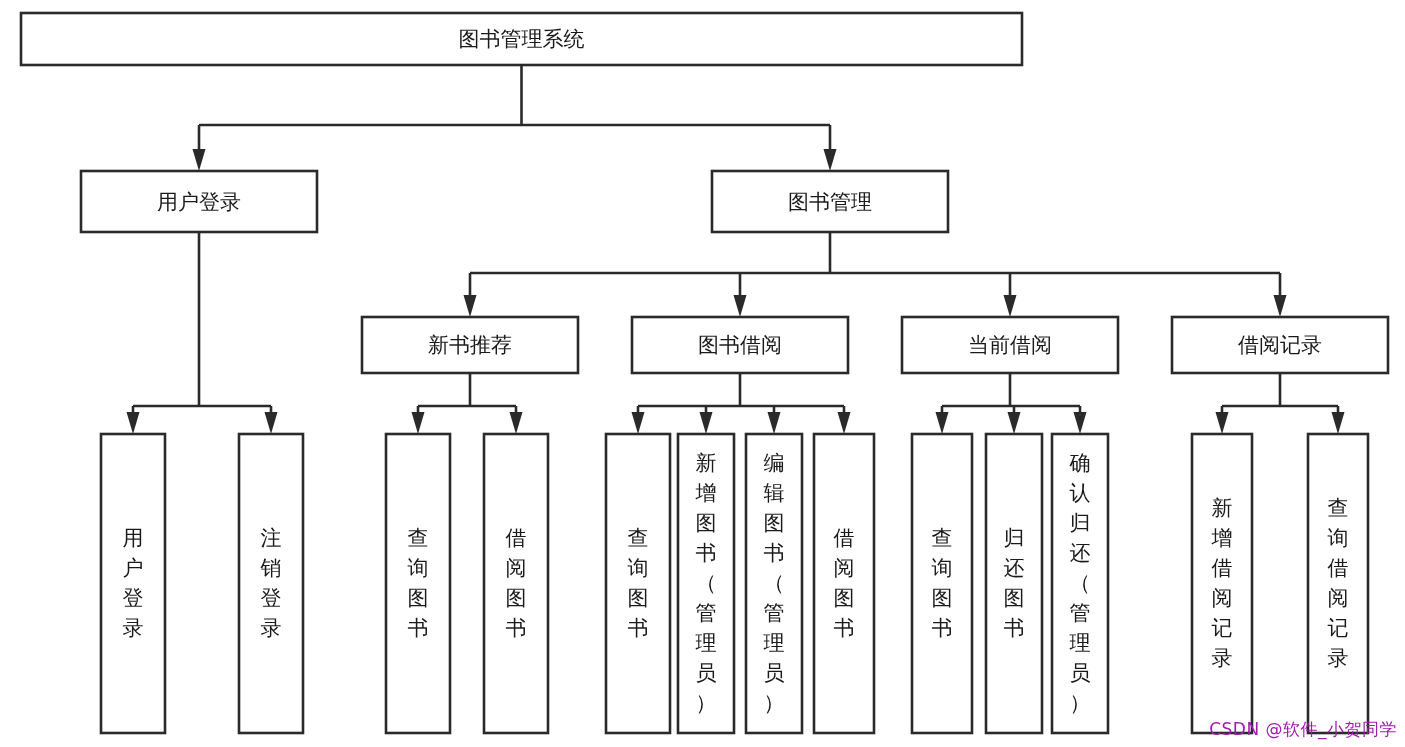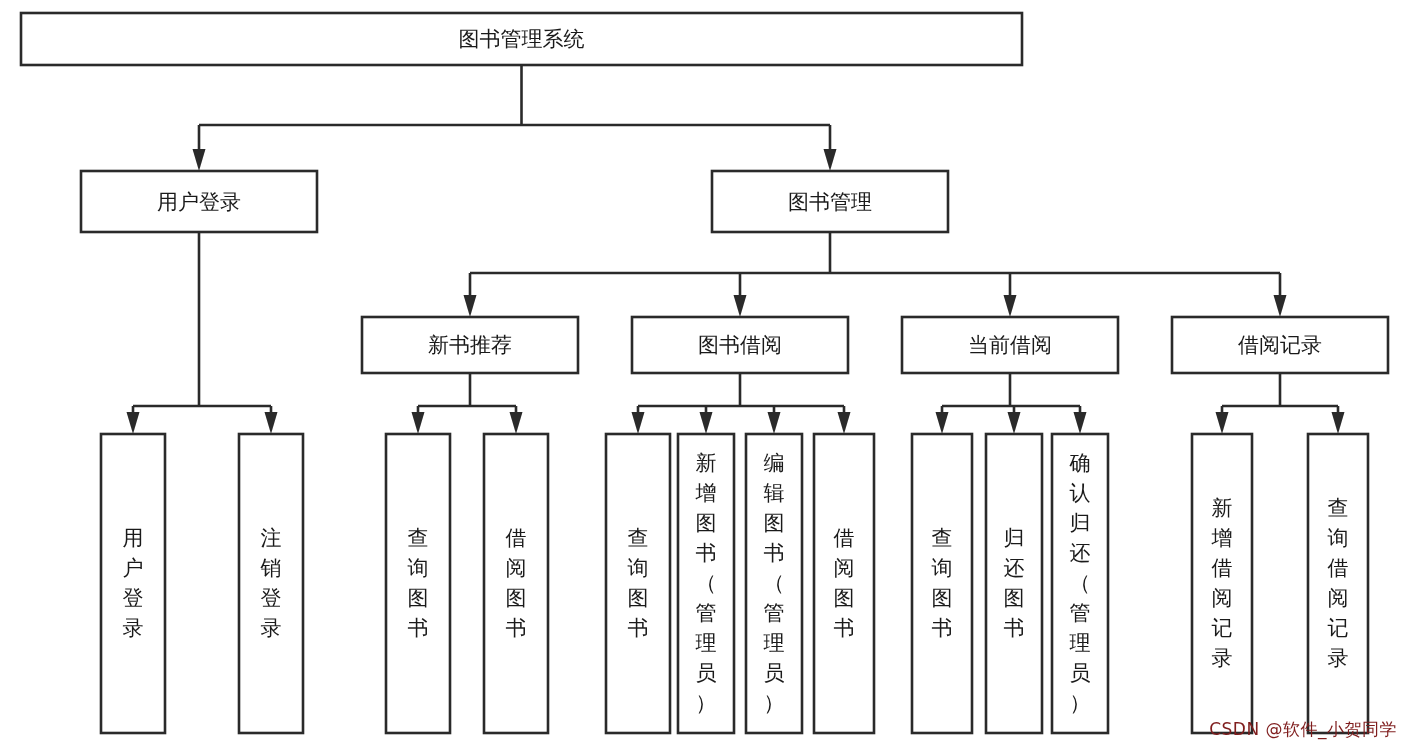--- a/index.html
+++ b/index.html
@@ -53,21 +53,21 @@
   .arrow-head {
     fill: #2a2a2a;
     stroke: none;
   }
   .watermark-text {
     position: absolute;
     right: 8px;
     bottom: 6px;
     font-family: "DejaVu Sans", "Liberation Sans", sans-serif;
     font-size: 17px;
-    color: #7f1d1d;
+    color: #a21caf;
     letter-spacing: 0.5px;
     white-space: nowrap;
     pointer-events: none;
   }
 </style>
 </head>
 <body>
 
 <div id="diagram-root">
   <svg class="diagram-canvas" viewBox="0 0 1405 747" xmlns="http://www.w3.org/2000/svg">

